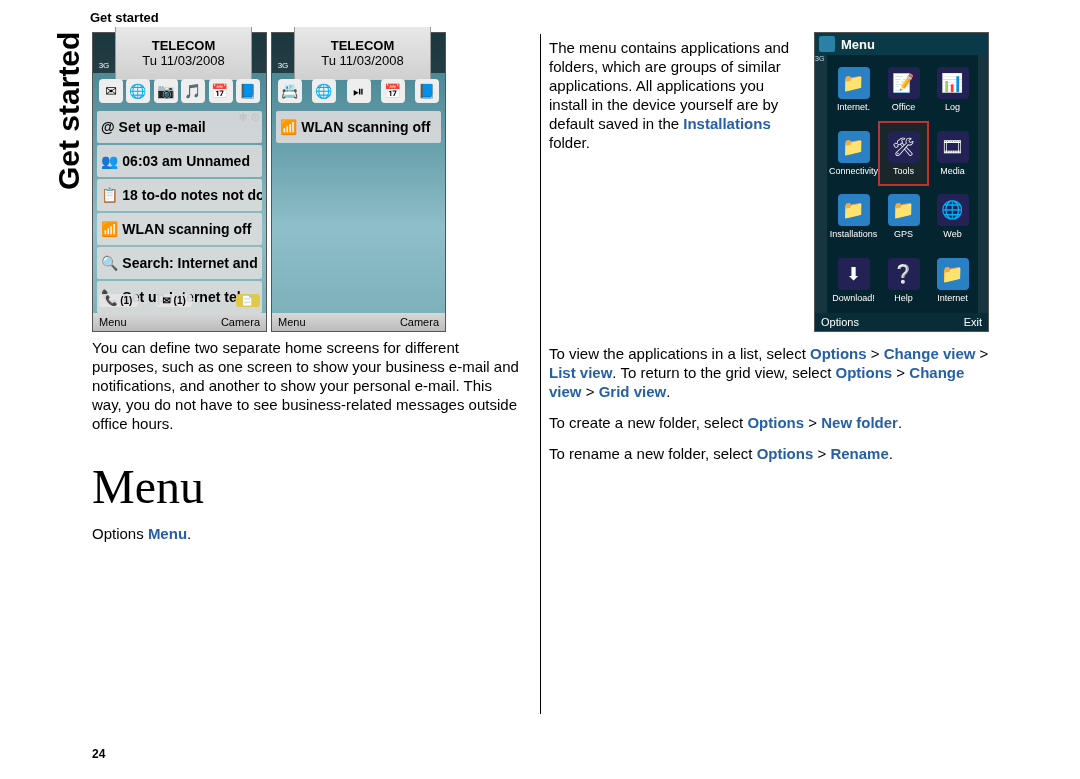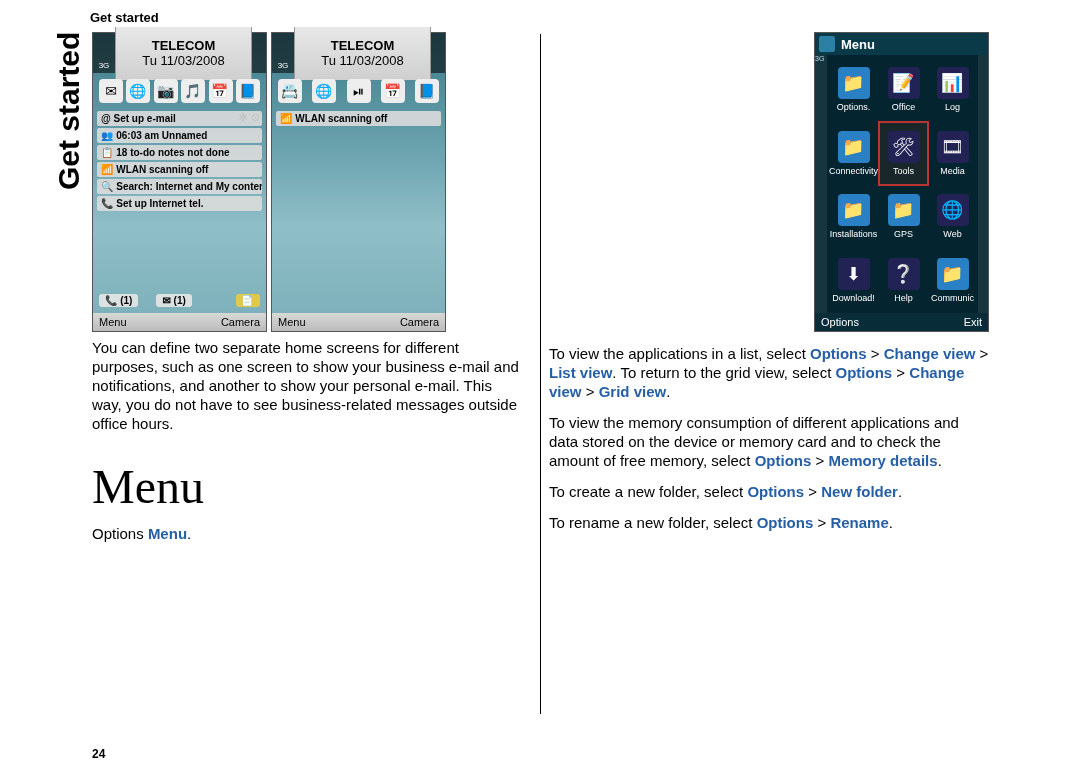--- a/index.html
+++ b/index.html
@@ -104,22 +104,22 @@
     width:24px;height:24px;border-radius:4px;
     background:#eee;font-size:14px;display:flex;align-items:center;justify-content:center;
   }
   .notif-list{
     position:absolute;top:78px;left:4px;right:4px;
     display:flex;flex-direction:column;gap:2px;
   }
   .notif{
     background:rgba(220,220,220,.9);
     border-radius:2px;
-    padding:2px 4px;
-    font-size:10px;font-weight:bold;
+    padding:8px 4px;
+    font-size:14px;font-weight:bold;
     white-space:nowrap;overflow:hidden;
   }
   .bottom-icons{
     position:absolute;bottom:20px;left:6px;right:6px;height:22px;
     display:flex;gap:18px;align-items:center;justify-content:flex-start;
   }
   .bottom-icons .bi{
     background:rgba(230,230,230,.9);border-radius:3px;
     padding:1px 6px;font-size:10px;font-weight:bold;
     display:flex;align-items:center;gap:3px;
@@ -261,21 +261,21 @@
   <div class="menu-phone">
     <div class="mtop">
       <span class="micon"></span>
       <span>Menu</span>
     </div>
     <div class="msig">3G</div>
     <div class="mbat"></div>
     <div class="grid" id="menugrid">
         <div class="cell">
           <div class="cicon folder-ic">📁</div>
-          <div>Options.</div>
+          <div>Internet.</div>
         </div>
         <div class="cell">
           <div class="cicon " style="background: rgb(34, 34, 85);">📝</div>
           <div>Office</div>
         </div>
         <div class="cell">
           <div class="cicon " style="background: rgb(34, 34, 85);">📊</div>
           <div>Log</div>
         </div>
         <div class="cell">
@@ -305,41 +305,41 @@
         <div class="cell">
           <div class="cicon " style="background: rgb(34, 34, 85);">⬇</div>
           <div>Download!</div>
         </div>
         <div class="cell">
           <div class="cicon " style="background: rgb(34, 34, 85);">❔</div>
           <div>Help</div>
         </div>
         <div class="cell">
           <div class="cicon folder-ic">📁</div>
-          <div>Communic</div>
+          <div>Internet</div>
         </div>
       </div>
     <div class="softkeys">
       <span>Options</span>
       <span>Exit</span>
     </div>
   </div>
 
 
+  <p class="body-text">
+    <span>The menu contains applications and folders, which are groups of similar applications. All applications you install in the device yourself are by default saved in the </span><span class="link">Installations</span><span> folder.</span>
+  </p>
 
 
   <div style="clear:both"></div>
 
   <p class="body-text">
     <span>To view the applications in a list, select </span><span class="link">Options</span><span> &gt; </span><span class="link">Change view</span><span> &gt; </span><span class="link">List view</span><span>. To return to the grid view, select </span><span class="link">Options</span><span> &gt; </span><span class="link">Change view</span><span> &gt; </span><span class="link">Grid view</span><span>.</span>
   </p>
 
-  <p class="body-text">
-    <span>To view the memory consumption of different applications and data stored on the device or memory card and to check the amount of free memory, select </span><span class="link">Options</span><span> &gt; </span><span class="link">Memory details</span><span>.</span>
-  </p>
 
   <p class="body-text">
     <span>To create a new folder, select </span><span class="link">Options</span><span> &gt; </span><span class="link">New folder</span><span>.</span>
   </p>
 
   <p class="body-text">
     <span>To rename a new folder, select </span><span class="link">Options</span><span> &gt; </span><span class="link">Rename</span><span>.</span>
   </p>
 
 </div>

